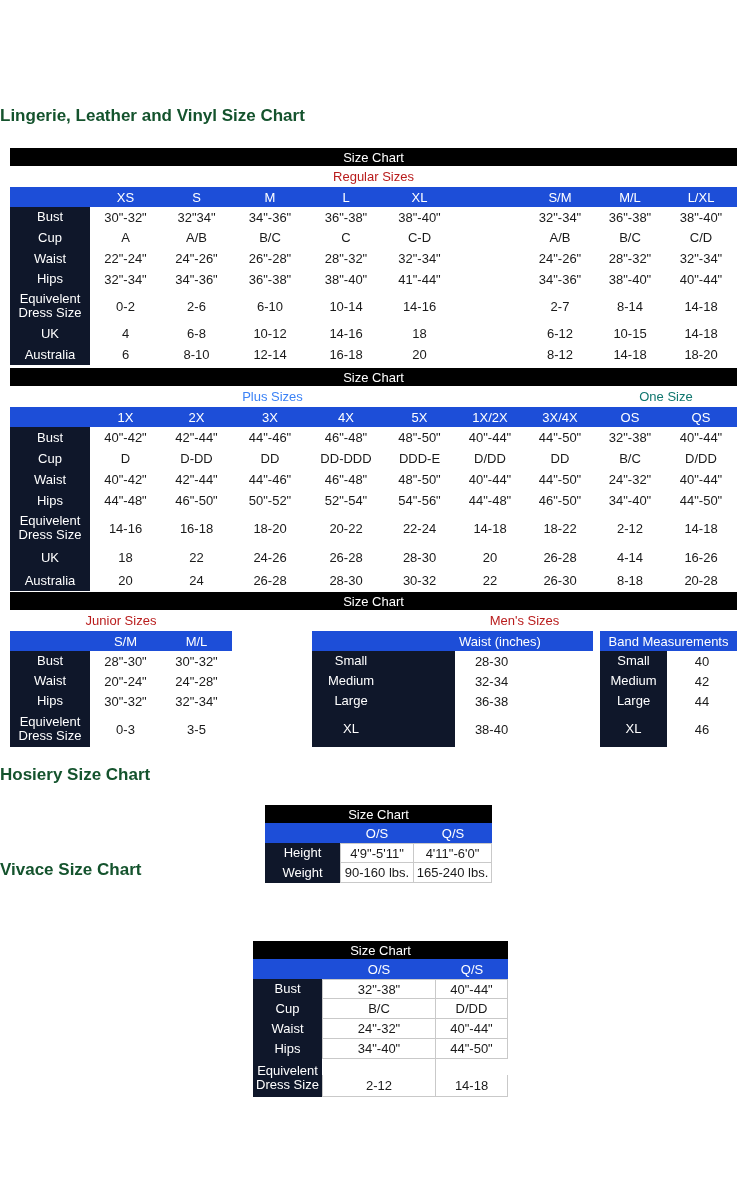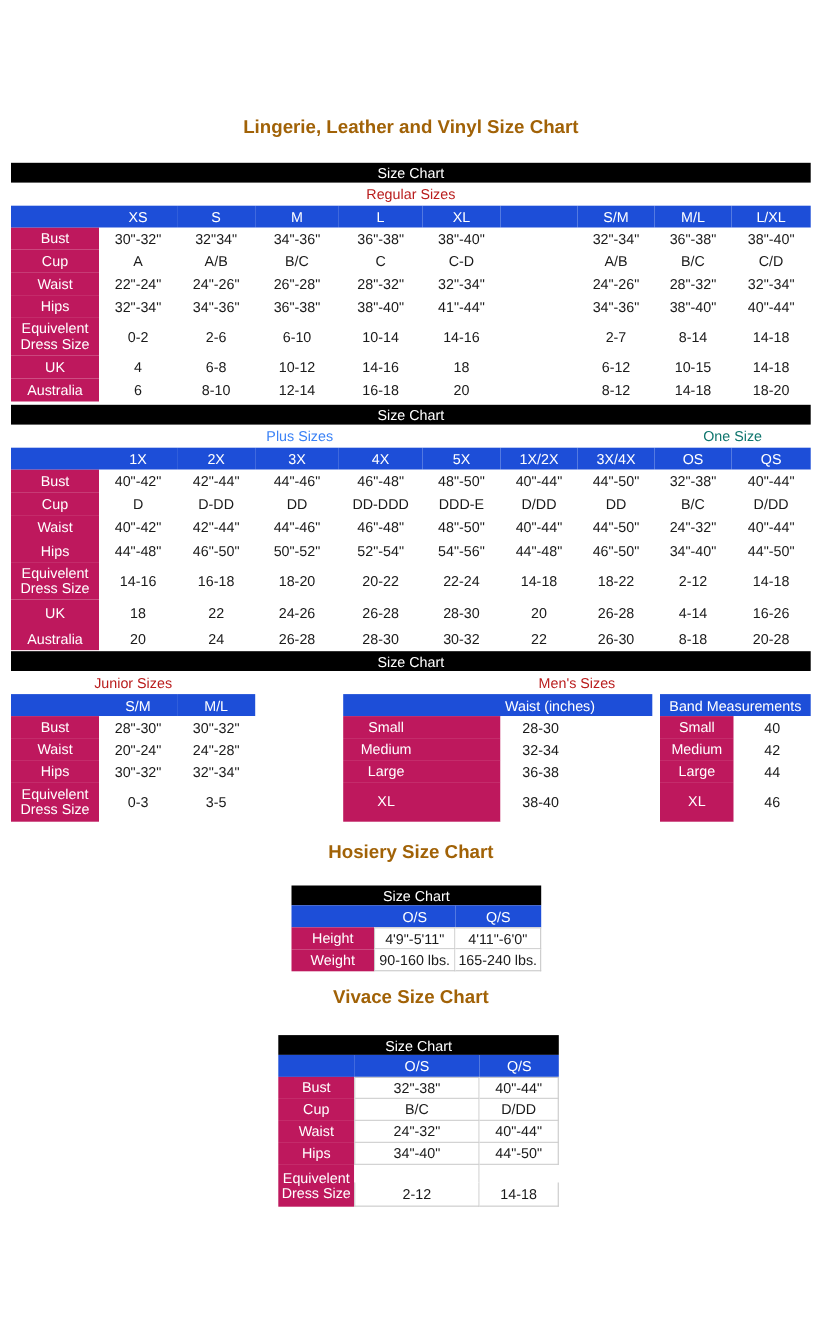--- a/index.html
+++ b/index.html
@@ -1,27 +1,27 @@
 <!DOCTYPE html>
 <html><head>
 <meta charset="utf-8">
 <style>
   html,body{margin:0;padding:0}
   body{
     position:relative;width:747px;height:1200px;background:#ffffff;
     font-family:"Liberation Sans","DejaVu Sans",sans-serif;color:#1a1a1a;overflow:hidden;
   }
   .abs{position:absolute}
-  .title{font-size:17px;font-weight:bold;color:#a16207;text-align:center;width:747px;left:0}
+  .title{font-size:17px;font-weight:bold;color:#14532d;width:747px;left:0}
   .bar{height:18px;background:#000;color:#fff;font-size:13px;display:flex;align-items:center;justify-content:center}
   .seclabel{height:21px;font-size:13px;color:#b91c1c;display:flex;align-items:center;justify-content:center}
   .grid{display:grid}
   .cell{display:flex;align-items:center;justify-content:center;font-size:13px;overflow:hidden}
   .hc{background:#1d4ed8;color:#fff}
-  .lc{background:#be185d;color:#fff;text-align:center;line-height:14px}
+  .lc{background:#0f172a;color:#fff;text-align:center;line-height:14px}
   .vc{background:#fff;color:#1a1a1a}
   .bord{border-right:1px solid #c9c9c9;border-bottom:1px solid #c9c9c9}
   .fc{border-left:1px solid #c9c9c9}
   .fr{border-top:1px solid #c9c9c9}
   .cols-main{grid-template-columns:80px 71px 71px 76px 76px 71px 70px 70px 70px 72px}
   .cols-jr{grid-template-columns:80px 71px 71px}
   .cols-mw{grid-template-columns:143px 138px}
   .cols-mb{grid-template-columns:67px 70px}
   .cols-hos{grid-template-columns:75px 74px 78px}
   .cols-viv{grid-template-columns:69px 114px 72px}
@@ -337,21 +337,21 @@
     <div class="cell vc bord fc fr">4'9"-5'11"</div>
     <div class="cell vc bord fr">4'11"-6'0"</div>
   </div>
   <div class="grid cols-hos h20">
     <div class="cell lc">Weight</div>
     <div class="cell vc bord fc">90-160 lbs.</div>
     <div class="cell vc bord">165-240 lbs.</div>
   </div>
 </div>
 
-<div class="abs title" style="top:897px">Vivace Size Chart</div>
+<div class="abs title" style="top:860px">Vivace Size Chart</div>
 <div class="abs" style="left:253px;top:941px;width:255px">
   <div class="bar">Size Chart</div>
   <div class="grid cols-viv h20">
     <div class="cell hc"></div>
     <div class="cell hc">O/S</div>
     <div class="cell hc">Q/S</div>
   </div>
   <div class="grid cols-viv h20">
     <div class="cell lc">Bust</div>
     <div class="cell vc bord fc fr">32"-38"</div>

